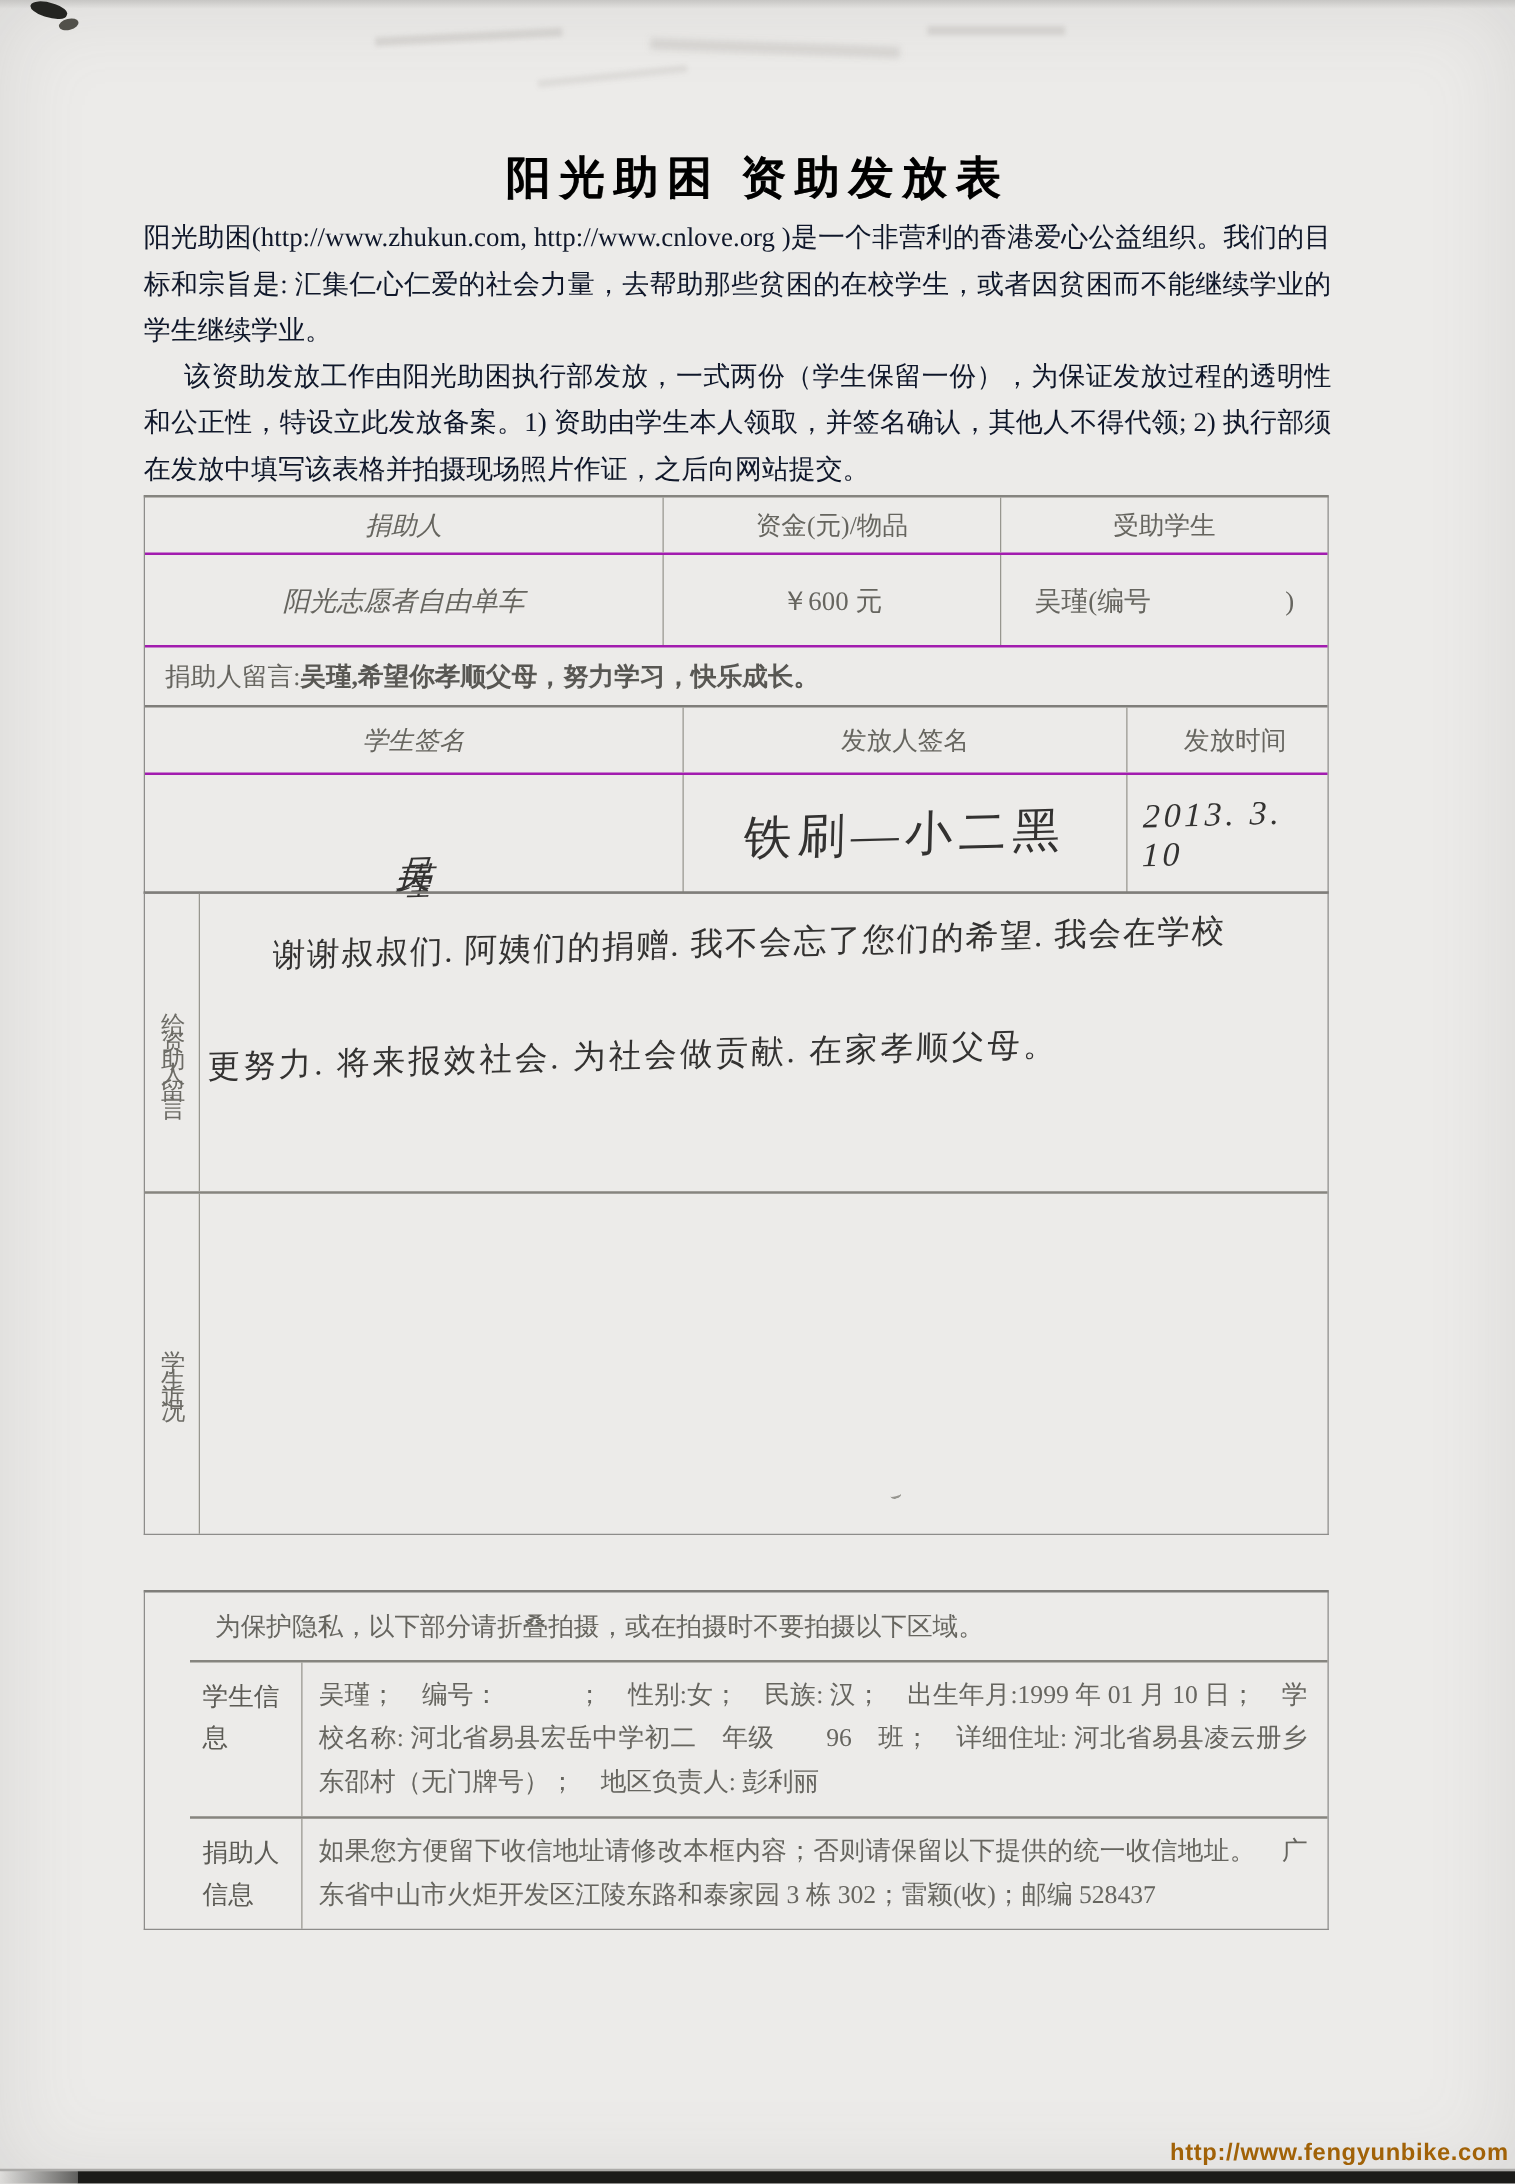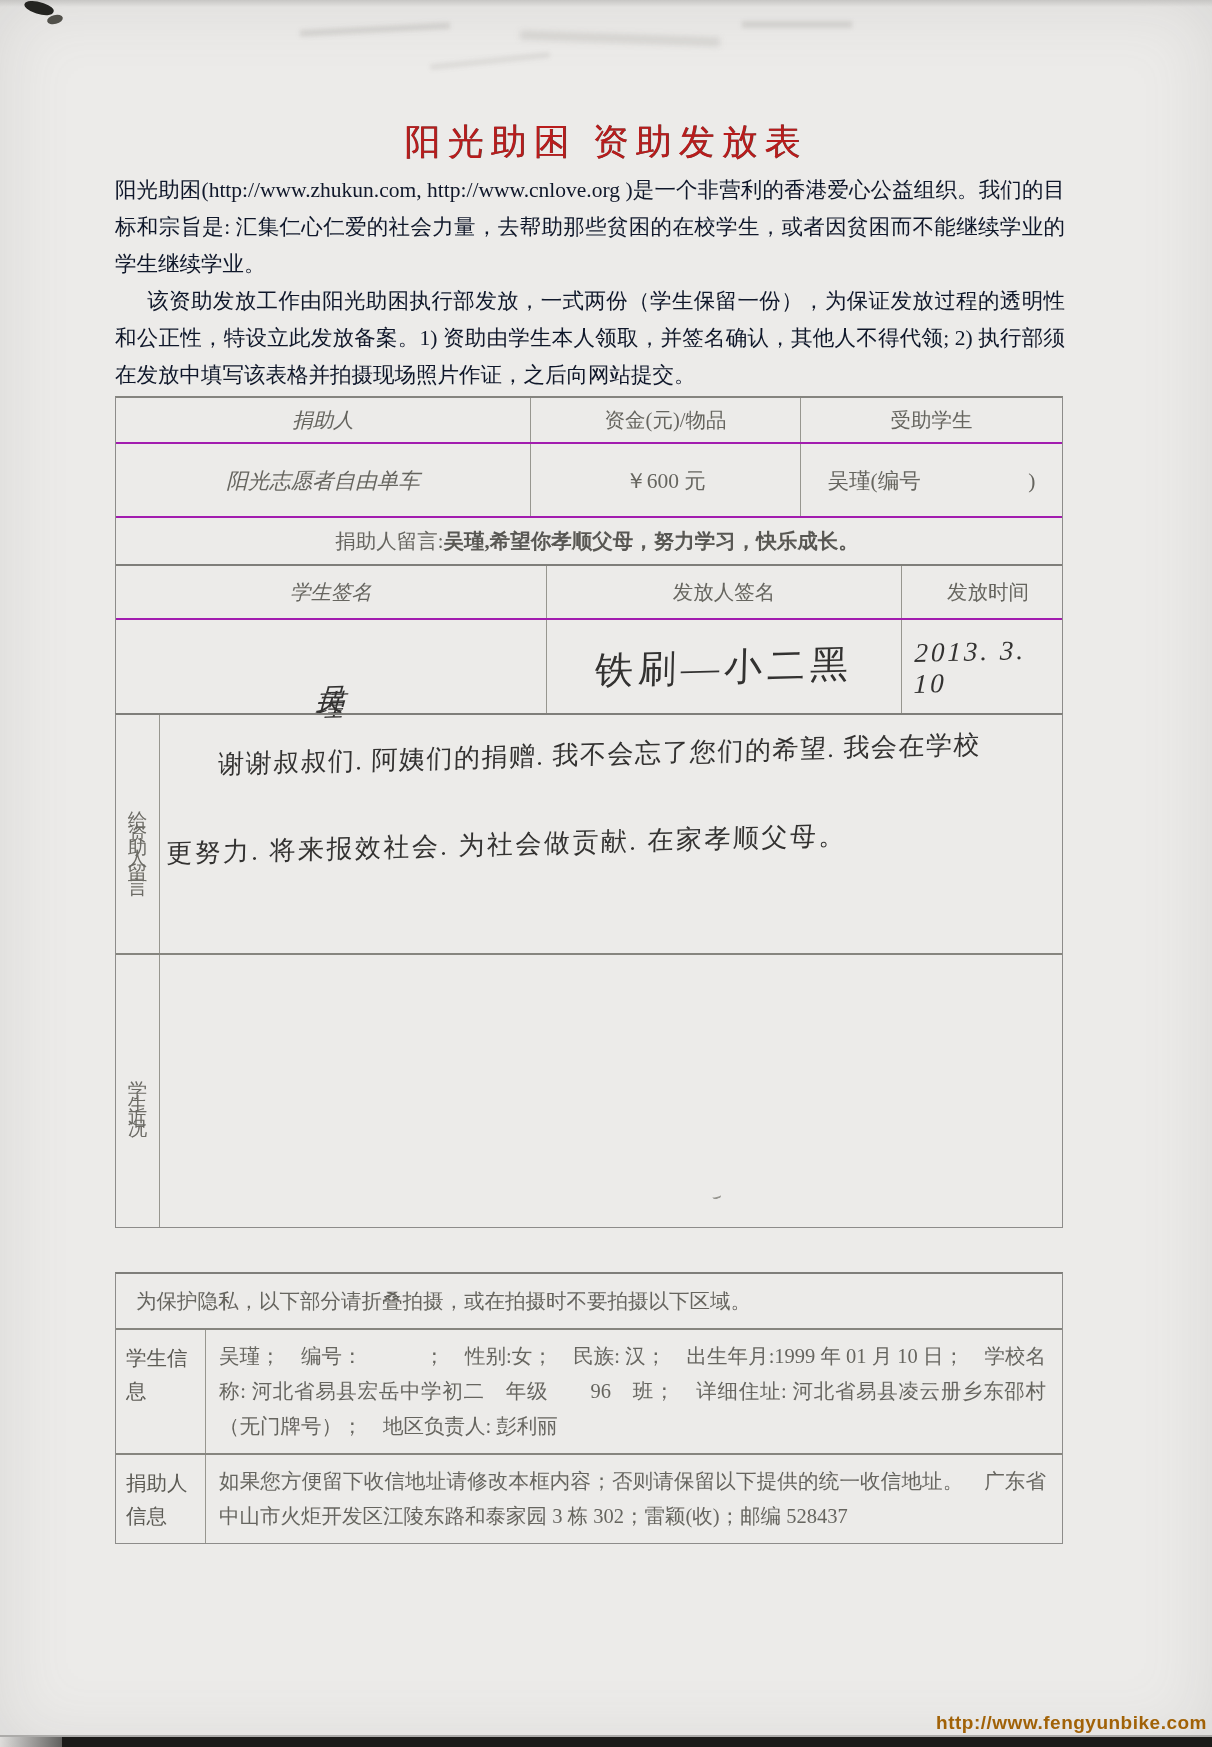--- a/index.html
+++ b/index.html
@@ -6,40 +6,40 @@
   .page{
     position:relative;width:1212px;height:1747px;overflow:hidden;
     background:#ecebe9;
     font-family:"Liberation Serif","DejaVu Serif",serif;
     box-shadow:inset 0 0 70px rgba(115,115,110,.16);
   }
   .top-edge{position:absolute;left:0;top:0;width:100%;height:7px;
     background:linear-gradient(#c7c6c4,rgba(201,200,198,0));}
   
   .title{position:absolute;left:0;top:118px;width:100%;text-align:center;
-    font-size:36px;letter-spacing:7px;color:#b91c1c;
-    text-shadow:.4px 0 0 #4f4e4b;}
+    font-size:36px;letter-spacing:7px;color:#000000;
+    text-shadow:.4px 0 0 #4f4e4b;font-weight:bold;}
   .intro{position:absolute;left:115px;top:172px;width:950px;
     color:#0f172a;font-size:21.5px;line-height:37px;text-align:justify;}
   .intro p{margin:0;}
   .intro p.indent{text-indent:1.5em;}
   
   .tbl{position:absolute;left:115px;width:948px;background:transparent;
     border:1px solid #8d8c8a;box-sizing:border-box;color:#66655f;}
   .row{display:flex;box-sizing:border-box;}
   .cell{display:flex;align-items:center;justify-content:center;
     box-sizing:border-box;border-left:1px solid #97968f;}
   .cell:first-child{border-left:none;font-style:italic;}
   .bt{border-top:2px solid #a21caf;}
   .bt2{border-top:2px solid #7f7e7a;}
   
   .t1{top:396px;border-top:2px solid #85847f;}
   .t1 .r-head{height:44px;font-size:20.5px;}
   .t1 .r-data{height:74px;font-size:21.5px;}
-  .t1 .r-msg{height:46px;font-size:20.5px;justify-content:center;
+  .t1 .r-msg{height:46px;font-size:20.5px;justify-content:flex-start;
     padding-left:16px;align-items:center;display:flex;}
   .t1 .r-shead{height:54px;font-size:20.5px;}
   .t1 .r-sign{height:96px;}
   .w1{width:414px;}.w2{width:270px;}.w3{flex:1;}
   .s1{width:430px;}.s2{width:355px;}.s3{flex:1;justify-content:flex-start;padding-left:12px;}
   .msg-strong{font-weight:600;color:#585753;}
   
   .hw{color:#333231;transform:rotate(-1.5deg) skewX(-3deg);}
   .sig-student{writing-mode:vertical-rl;text-orientation:upright;
     font-size:29px;letter-spacing:4px;}
@@ -52,21 +52,21 @@
   .label-col{width:44px;border-right:1px solid #97968f;display:flex;
     align-items:center;justify-content:center;box-sizing:border-box;}
   .vtext{writing-mode:vertical-rl;text-orientation:upright;
     font-size:19.5px;letter-spacing:13px;color:#6c6b65;}
   .free-area{flex:1;position:relative;}
   .hw-line1{position:absolute;left:58px;top:22px;font-size:26px;letter-spacing:1.5px;white-space:nowrap;}
   .hw-line2{position:absolute;left:6px;top:112px;font-size:26px;letter-spacing:2.5px;white-space:nowrap;}
   .stray{position:absolute;left:552px;top:238px;width:9px;height:4px;
     border-bottom:2px solid #96958f;border-radius:50%;transform:rotate(-14deg);}
   
-  .t3{top:1272px;border-top:2px solid #7f7e7a;}
+  .t3{top:1272px;border-top:2px solid #7f7e7a;padding-left:36px;}
   .t3 .r-notice{height:54px;align-items:center;display:flex;
     padding-left:20px;font-size:20.5px;border-bottom:2px solid #86857f;}
   .t3 .r-info{display:flex;}
   .info-label{width:90px;box-sizing:border-box;border-right:1px solid #97968f;
     padding:12px 6px 0 10px;font-size:20.5px;line-height:33px;color:#5c5b55;text-align:left;}
   .info-content{flex:1;padding:9px 16px 9px 13px;font-size:20.5px;
     line-height:35px;text-align:justify;box-sizing:border-box;}
   .r-donor{border-top:2px solid #86857f;}
   .r-student .info-content{min-height:96px;}
   .r-donor .info-content{min-height:62px;}

